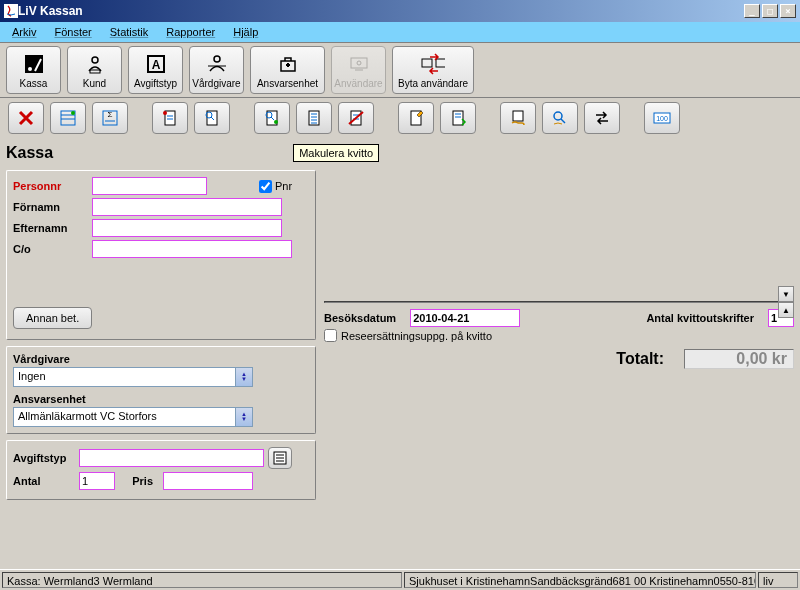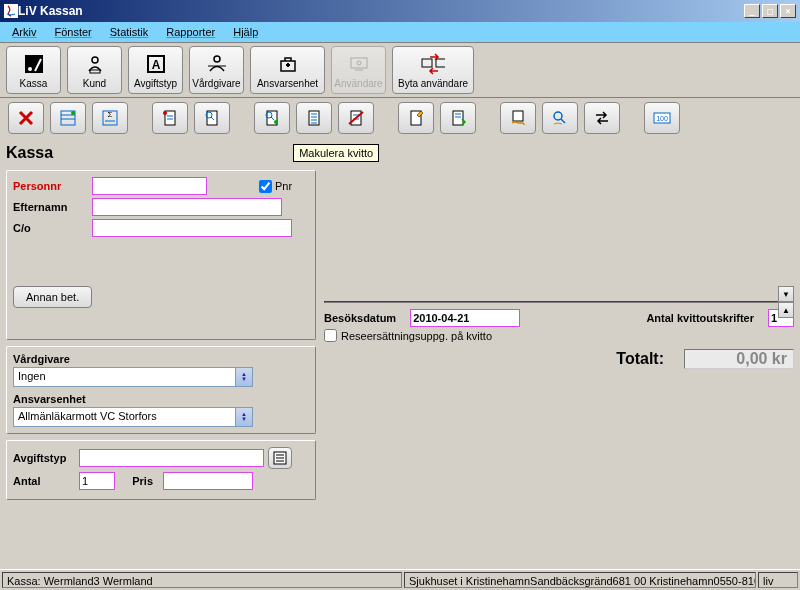--- a/index.html
+++ b/index.html
@@ -294,20 +294,24 @@
 
       <div class="panel" style="height:170px">
         <div class="form-row">
           <span class="form-label red">Personnr</span>
           <input class="text-input w1" value="" style="">
           <span style="width:24px"></span>
           <span class="checkbox-wrap">
             <input type="checkbox" checked="" style="">
             <span>Pnr</span>
           </span>
+        </div>
+        <div class="form-row">
+          <span class="form-label">Förnamn</span>
+          <input class="text-input w2" value="" style="">
         </div>
         <div class="form-row">
           <span class="form-label">Efternamn</span>
           <input class="text-input w2" value="" style="">
         </div>
         <div class="form-row">
           <span class="form-label">C/o</span>
           <input class="text-input w3" value="" style="">
         </div>
         <div style="height:46px"></div>

